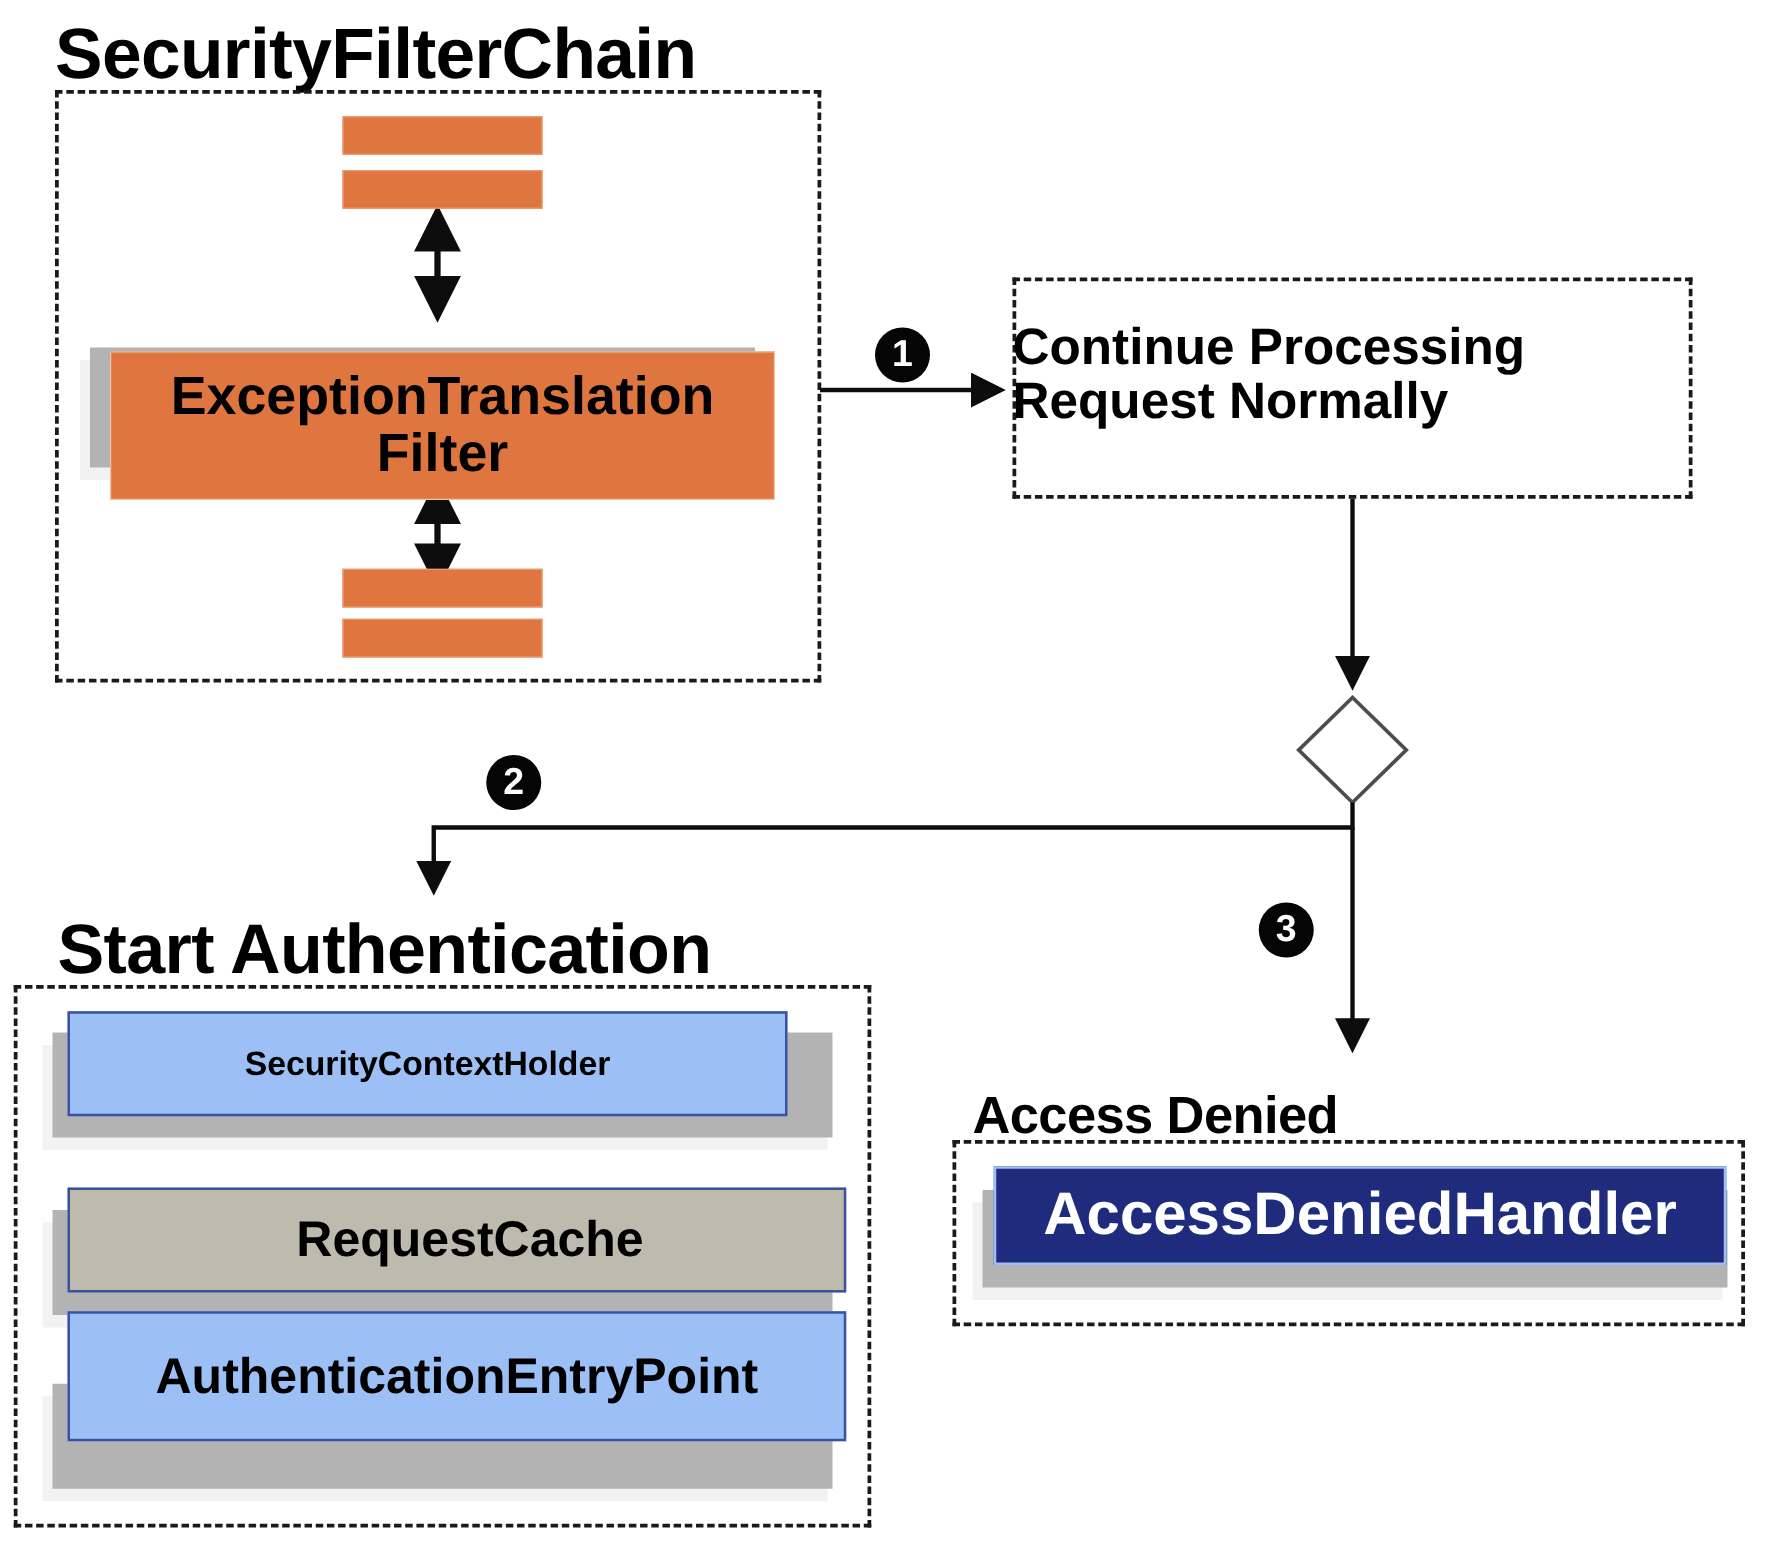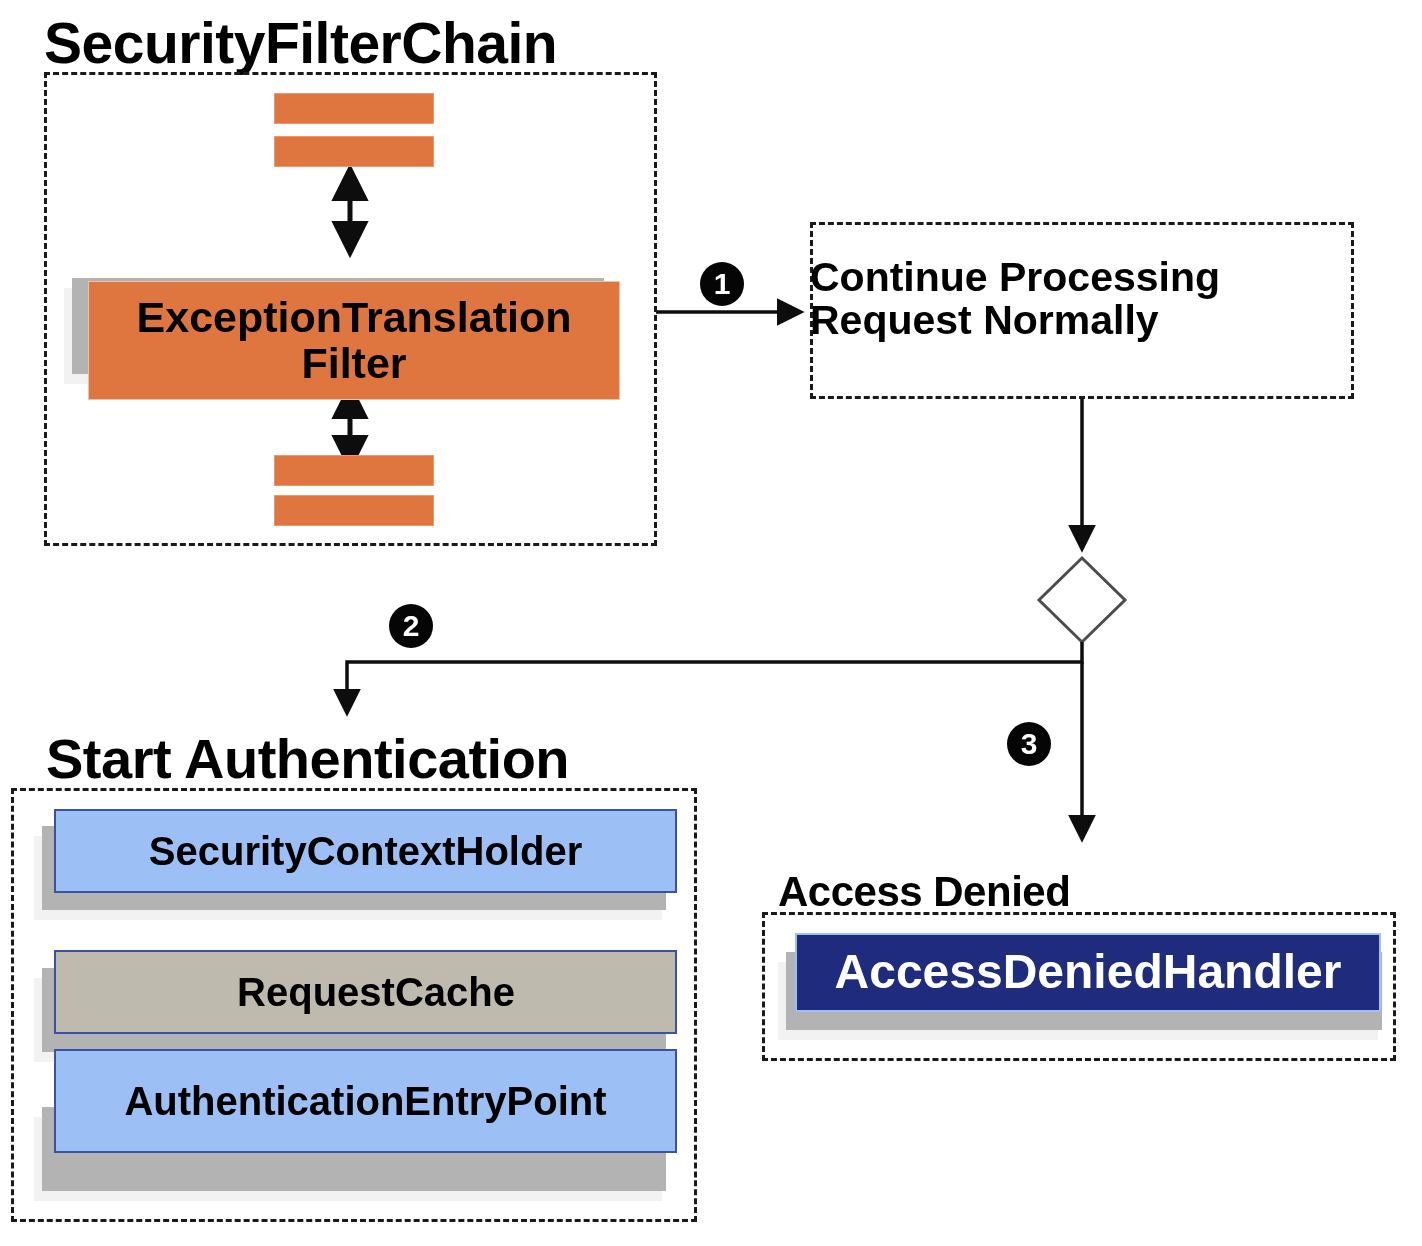--- a/index.html
+++ b/index.html
@@ -200,21 +200,21 @@
   <div class="step-badge" style="left:1007px; top:722px;">
     <span>3</span>
   </div>
 
   <div class="group-caption" style="left:46px; top:726px; font-size:56px;">Start Authentication</div>
 
   <div class="dashed-box" style="left:11px; top:788px; width:686px; height:434px;"></div>
 
   <div class="shadow-far" style="left:34px; top:836px; width:628px; height:84px;"></div>
   <div class="shadow-near" style="left:42px; top:826px; width:624px; height:84px;"></div>
-  <div class="node node-blue" style="left:54px; top:809px; width:623px; height:84px; font-size:40px;">
+  <div class="node node-blue" style="left:54px; top:809px; width:576px; height:84px; font-size:27px;">
     <span class="node-label">SecurityContextHolder</span>
   </div>
 
   <div class="shadow-far" style="left:34px; top:978px; width:628px; height:84px;"></div>
   <div class="shadow-near" style="left:42px; top:968px; width:624px; height:84px;"></div>
   <div class="node node-tan" style="left:54px; top:950px; width:623px; height:84px; font-size:40px;">
     <span class="node-label">RequestCache</span>
   </div>
 
   <div class="shadow-far" style="left:34px; top:1117px; width:628px; height:84px;"></div>

